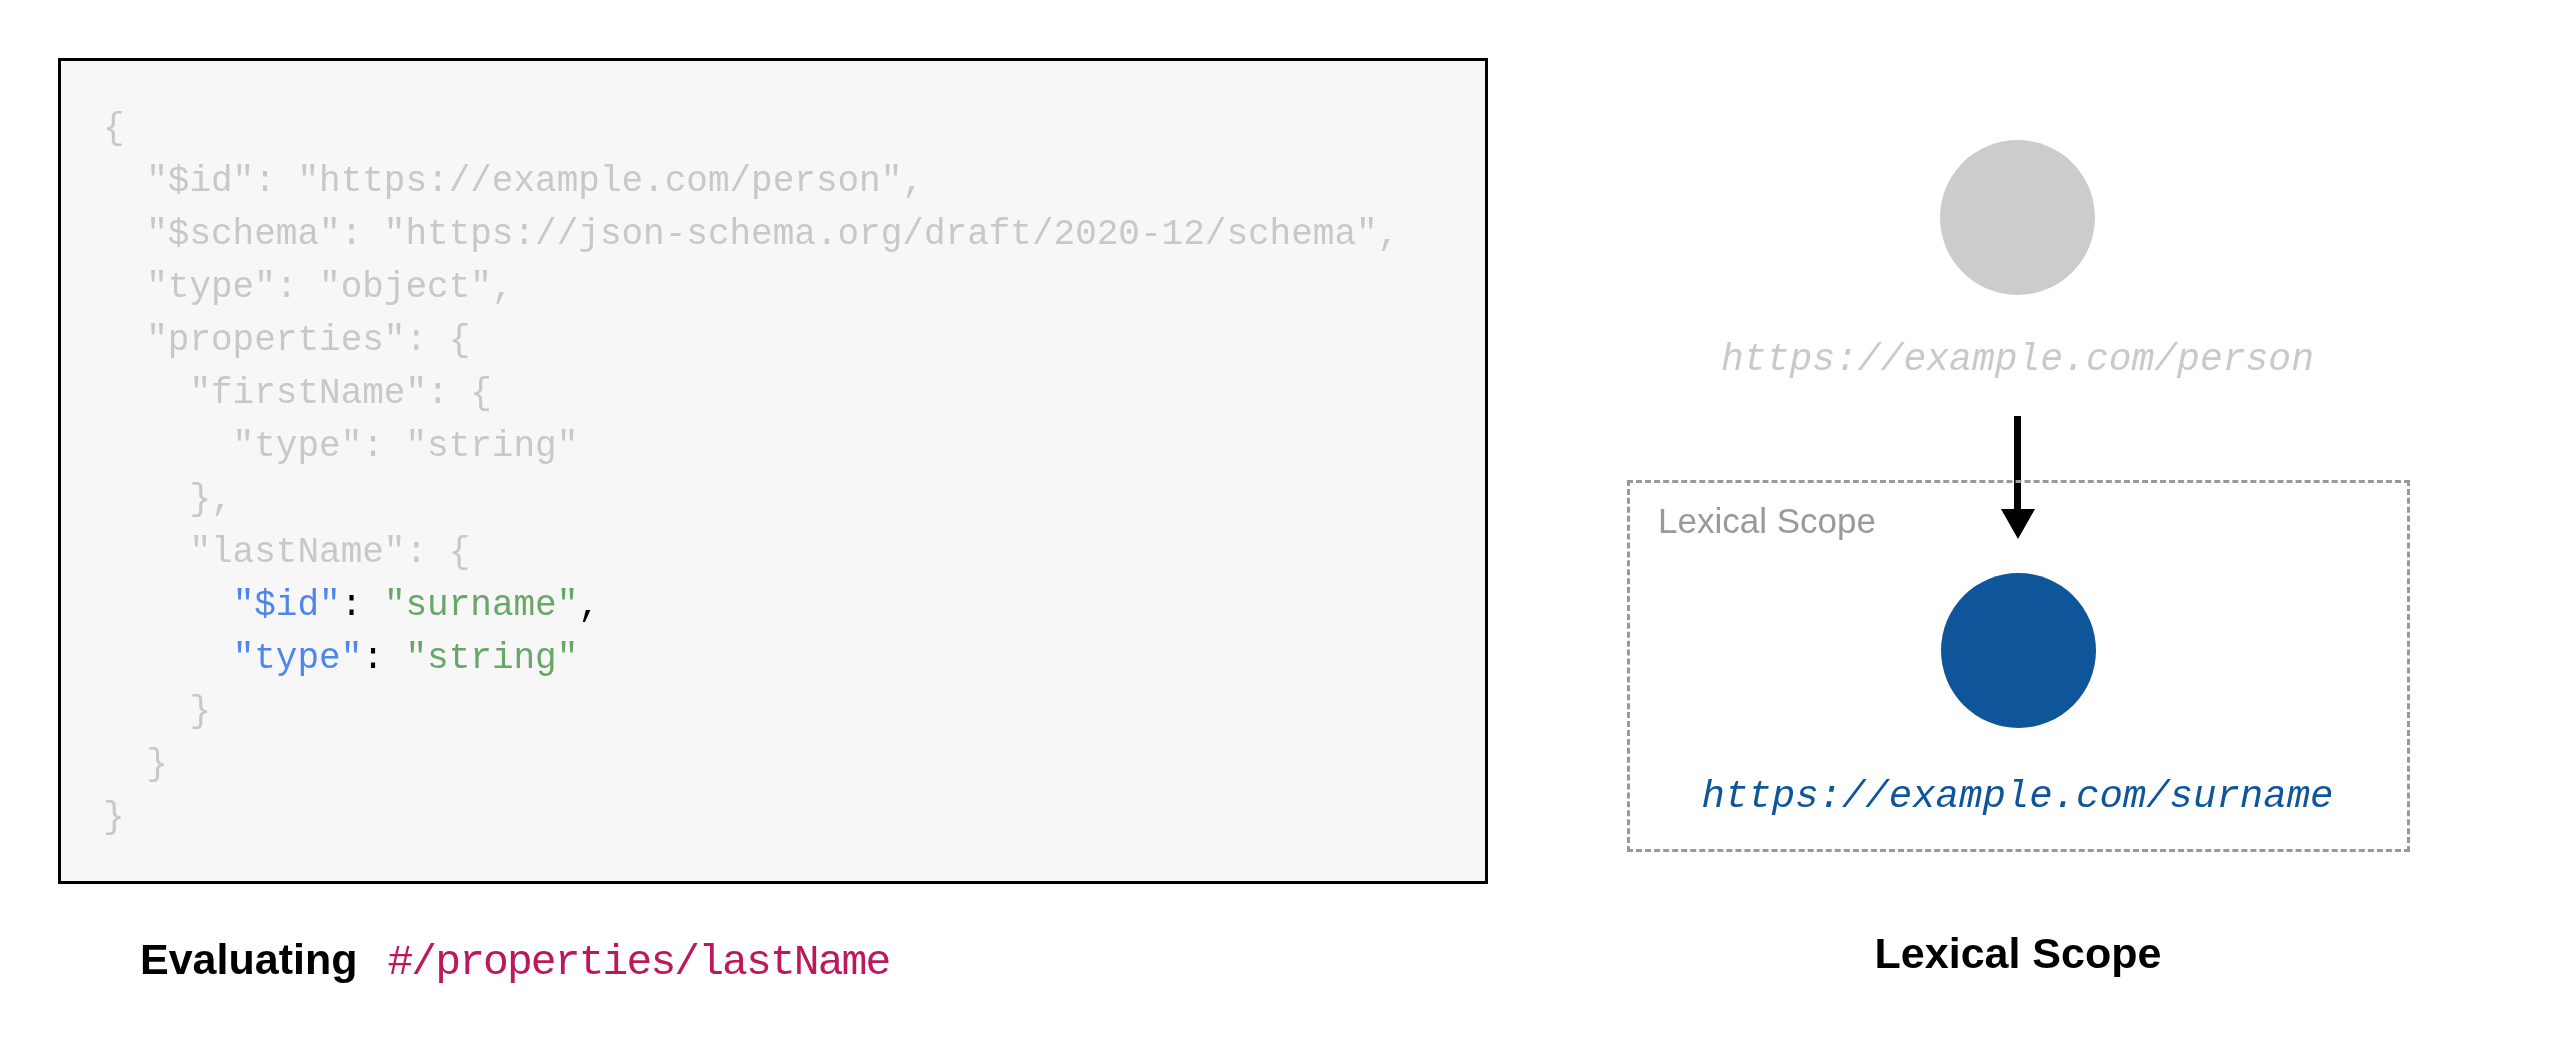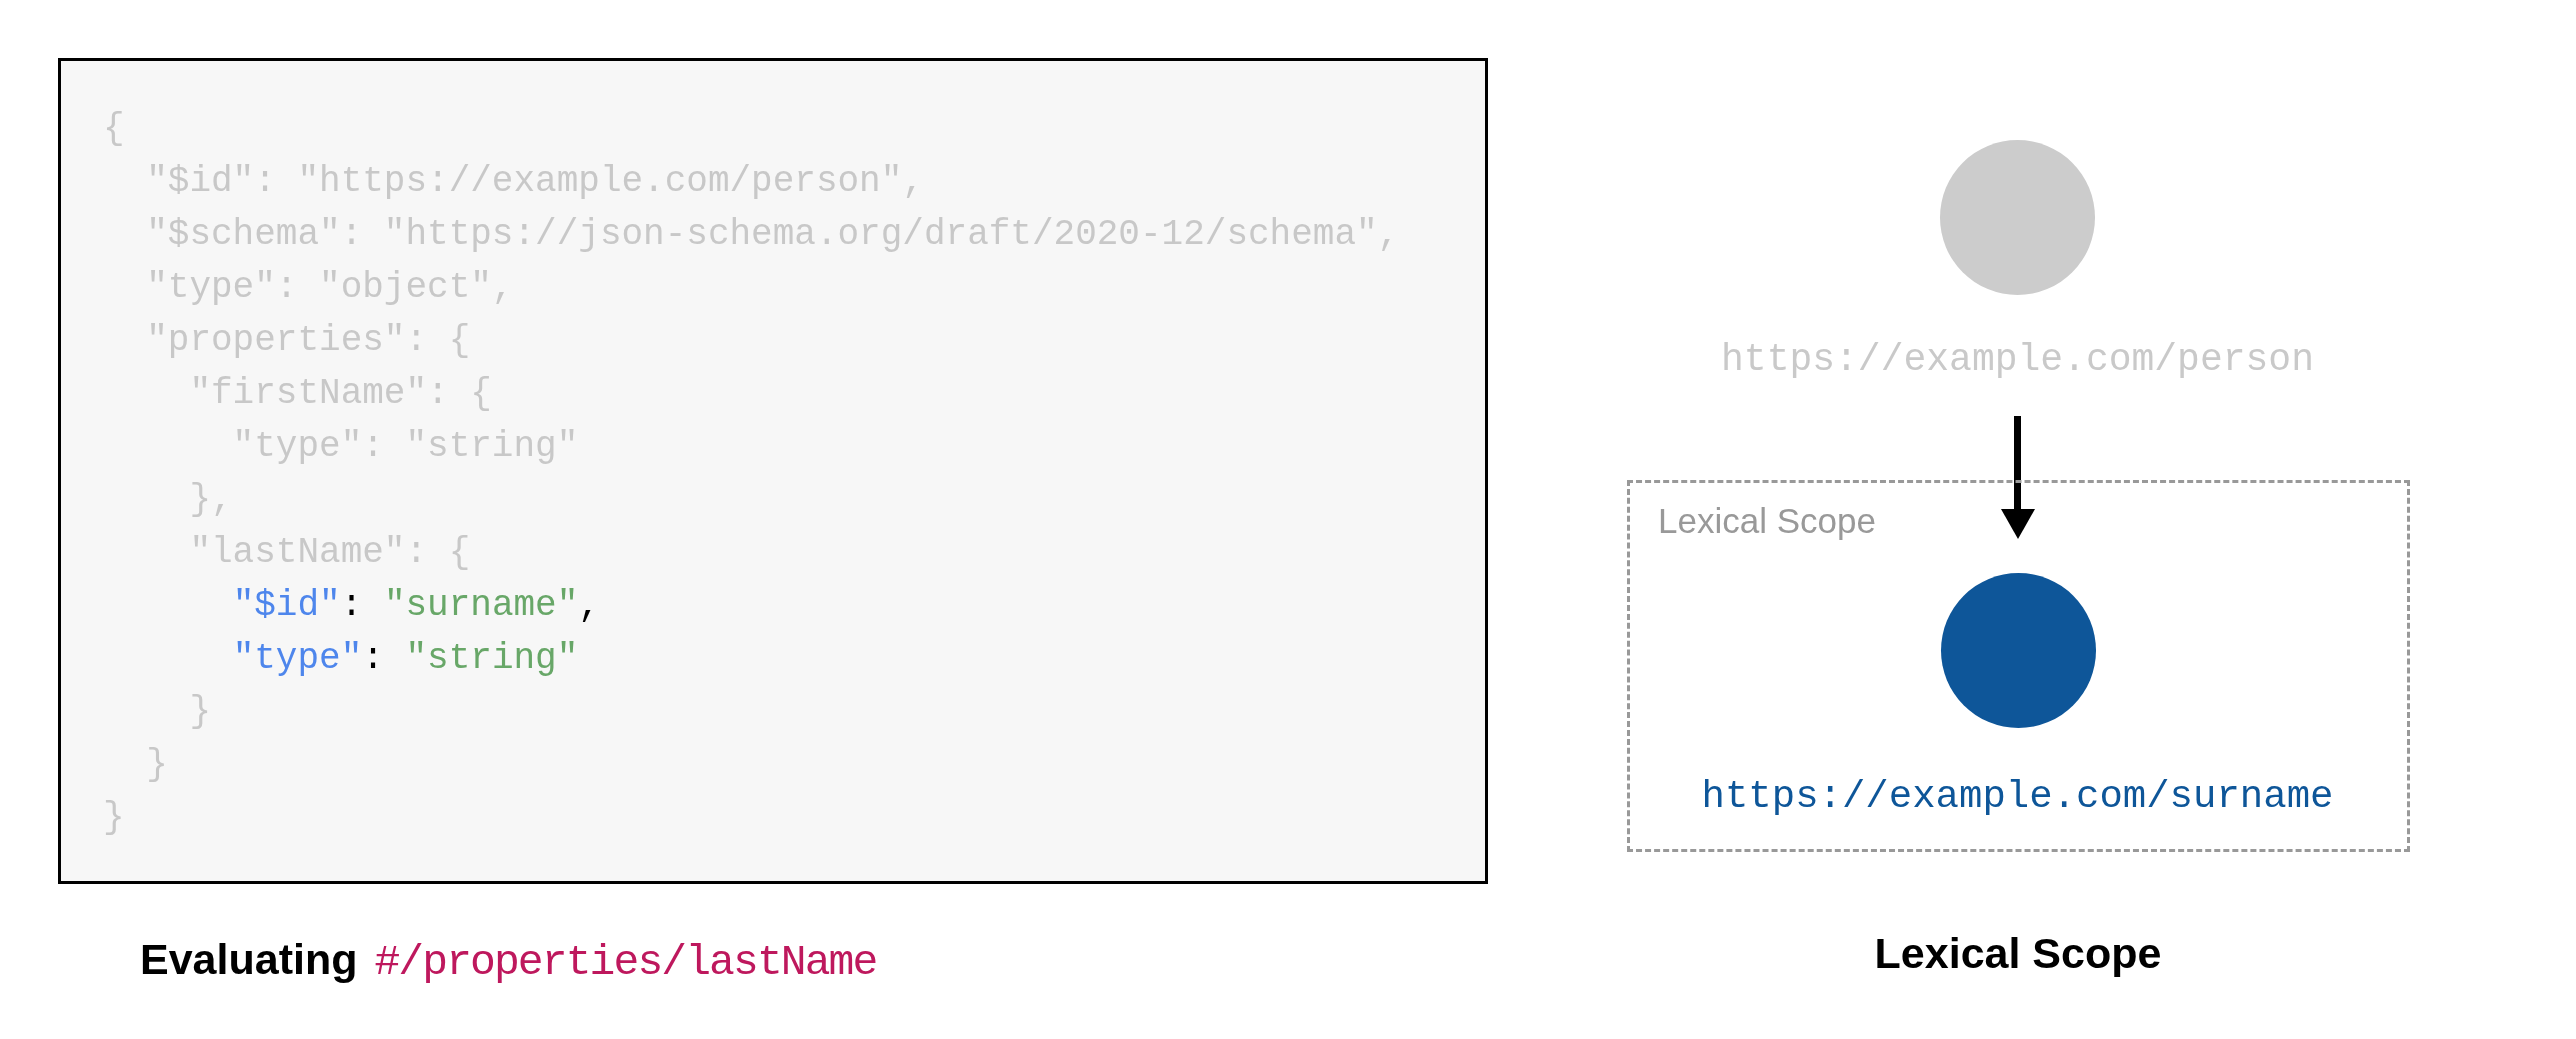--- a/index.html
+++ b/index.html
@@ -45,21 +45,21 @@
     position: absolute;
     left: 140px;
     top: 935px;
     white-space: nowrap;
   }
   .cap-bold {
     font-family: "Liberation Sans", sans-serif;
     font-weight: 700;
     font-size: 43px;
     color: #000000;
-    margin-right: 4px;
+    margin-right: 17px;
   }
   .cap-mono {
     font-family: "Liberation Mono", "DejaVu Sans Mono", monospace;
     font-size: 43px;
     letter-spacing: -1.9px;
     color: #be185d;
     margin-left: 13px;
   }
 
   
@@ -72,20 +72,21 @@
   .root-circle  { left: 1940px; top: 140px; background: #cccccc; }
   .scope-circle { left: 1941px; top: 573px; background: #0e5699; }
 
   .uri-label {
     position: absolute;
     left: 1628px;
     width: 779px;
     text-align: center;
     font-family: "Liberation Mono", "DejaVu Sans Mono", monospace;
     white-space: nowrap;
+    font-style: italic;
   }
   .root-uri  { top: 338px;  font-size: 38px; color: #c9c9c9; }
   .scope-uri { top: 775px; font-size: 39px; color: #0e5699; text-align: center; }
 
   .arrow-line {
     position: absolute;
     left: 2014px;
     top: 416px;
     width: 7.1px;
     height: 94px;

